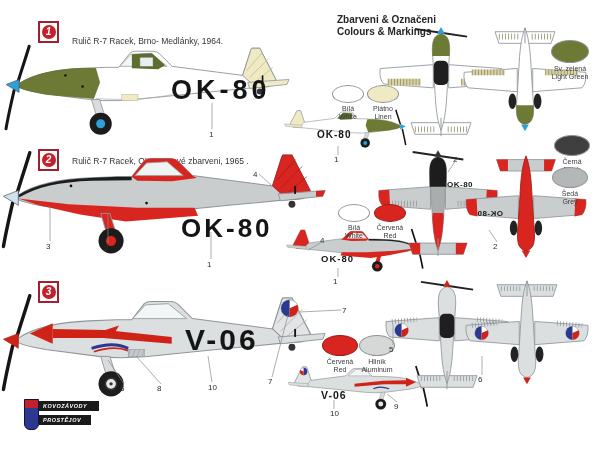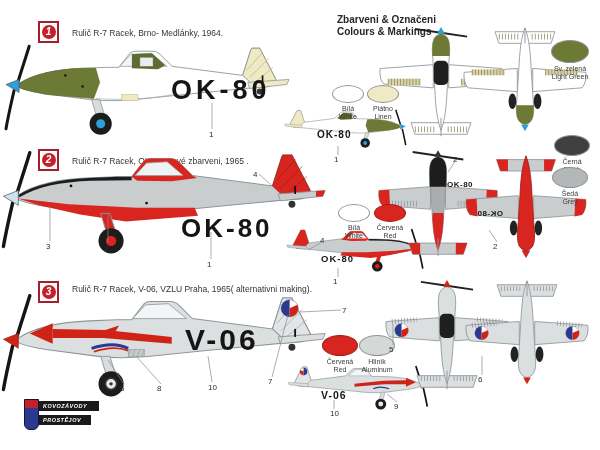--- a/index.html
+++ b/index.html
@@ -47,21 +47,21 @@
   <div class="hdr">
     <div>Zbarveni &amp; Označeni</div>
     <div>Colours &amp; Markings</div>
   </div>
 
   <div class="badge" style="left:38px;top:21px">
     <div class="c">
         <span>1</span>
       </div>
   </div>
-  <div class="stitle" style="left:72px;top:28px">Rulič R-7 Racek, Brno- Medlánky, 1964.</div>
+  <div class="stitle" style="left:72px;top:36px">Rulič R-7 Racek, Brno- Medlánky, 1964.</div>
 
   <svg style="left:3px;top:42px" width="292" height="96" viewBox="0 0 290 95">
     <path d="M15,39 C19,26 23,14 26,4" stroke="#151515" stroke-width="3" fill="none" stroke-linecap="round"></path>
     <path d="M11,48 C8,61 5,74 3,86" stroke="#151515" stroke-width="3" fill="none" stroke-linecap="round"></path>
     <path d="M16,41 C30,32 52,27 78,26 L102,25 L115,25 L126,11 Q128,9 132,9 L149,9 Q153,9 156,12 L168,24 L238,33 L246,8 L247,6 L255,6 L271,37 L265,44 L251,45 L200,50 L150,55 Q110,60 86,57 L40,51 Q22,48 16,45 Z" fill="#ffffff" stroke="#8f969a" stroke-width="0.9"></path>
     <path d="M238,33 L246,8 L247,6 L255,6 L271,37 L265,44 L251,45 Z" fill="#efe9c4" stroke="#8f969a" stroke-width="0.9"></path>
     <path d="M242,28 L258,10 M245,35 L264,16 M249,41 L268,25" stroke="#bdb88e" stroke-width="0.7"></path>
     <path d="M243,40 L284,37 L282,42 L245,46 Z" fill="#efe9c4" stroke="#8f969a" stroke-width="0.8"></path>
     <path d="M16,41 C30,32 52,27 78,26 L92,26 L96,40 L90,56 L44,52 Q22,48 16,45 Z" fill="#6c7a35" stroke="#5a662b" stroke-width="0.6"></path>
     <circle cx="62" cy="33" r="1.2" fill="#111"></circle>
@@ -266,21 +266,20 @@
         <div>Šedá</div>
         <div>Grey</div>
       </div>
   </div>
 
   <div class="badge" style="left:38px;top:281px">
     <div class="c">
         <span>3</span>
       </div>
   </div>
-  <div class="stitle" style="left:72px;top:284px">Rulič R-7 Racek, V-06, VZLU Praha, 1965( alternativni making).</div>
 
   <svg style="left:0px;top:291px" width="332" height="109" viewBox="0 0 290 95">
     <path d="M15,39 C19,26 23,14 26,4" stroke="#151515" stroke-width="3" fill="none" stroke-linecap="round"></path>
     <path d="M11,48 C8,61 5,74 3,86" stroke="#151515" stroke-width="3" fill="none" stroke-linecap="round"></path>
     <path d="M16,41 C30,32 52,27 78,26 L102,25 L115,25 L126,11 Q128,9 132,9 L149,9 Q153,9 156,12 L168,24 L238,33 L246,8 L247,6 L255,6 L271,37 L265,44 L251,45 L200,50 L150,55 Q110,60 86,57 L40,51 Q22,48 16,45 Z" fill="#dcdfe0" stroke="#8f969a" stroke-width="0.9"></path>
     <path d="M116,24 L127,12 L147,11 L163,24 Z" fill="#f2f6f7" stroke="#9aa0a3" stroke-width="0.8"></path>
     <path d="M238,33 L246,8 L247,6 L255,6 L271,37 L265,44 L251,45 Z" fill="#e2e4e5" stroke="#8f969a" stroke-width="0.9"></path>
     <path d="M242,28 L258,10 M245,35 L264,16 M249,41 L268,25" stroke="#a9adaf" stroke-width="0.7"></path>
     <path d="M243,40 L284,37 L282,42 L245,46 Z" fill="#dcdfe0" stroke="#8f969a" stroke-width="0.8"></path>
     <g>

